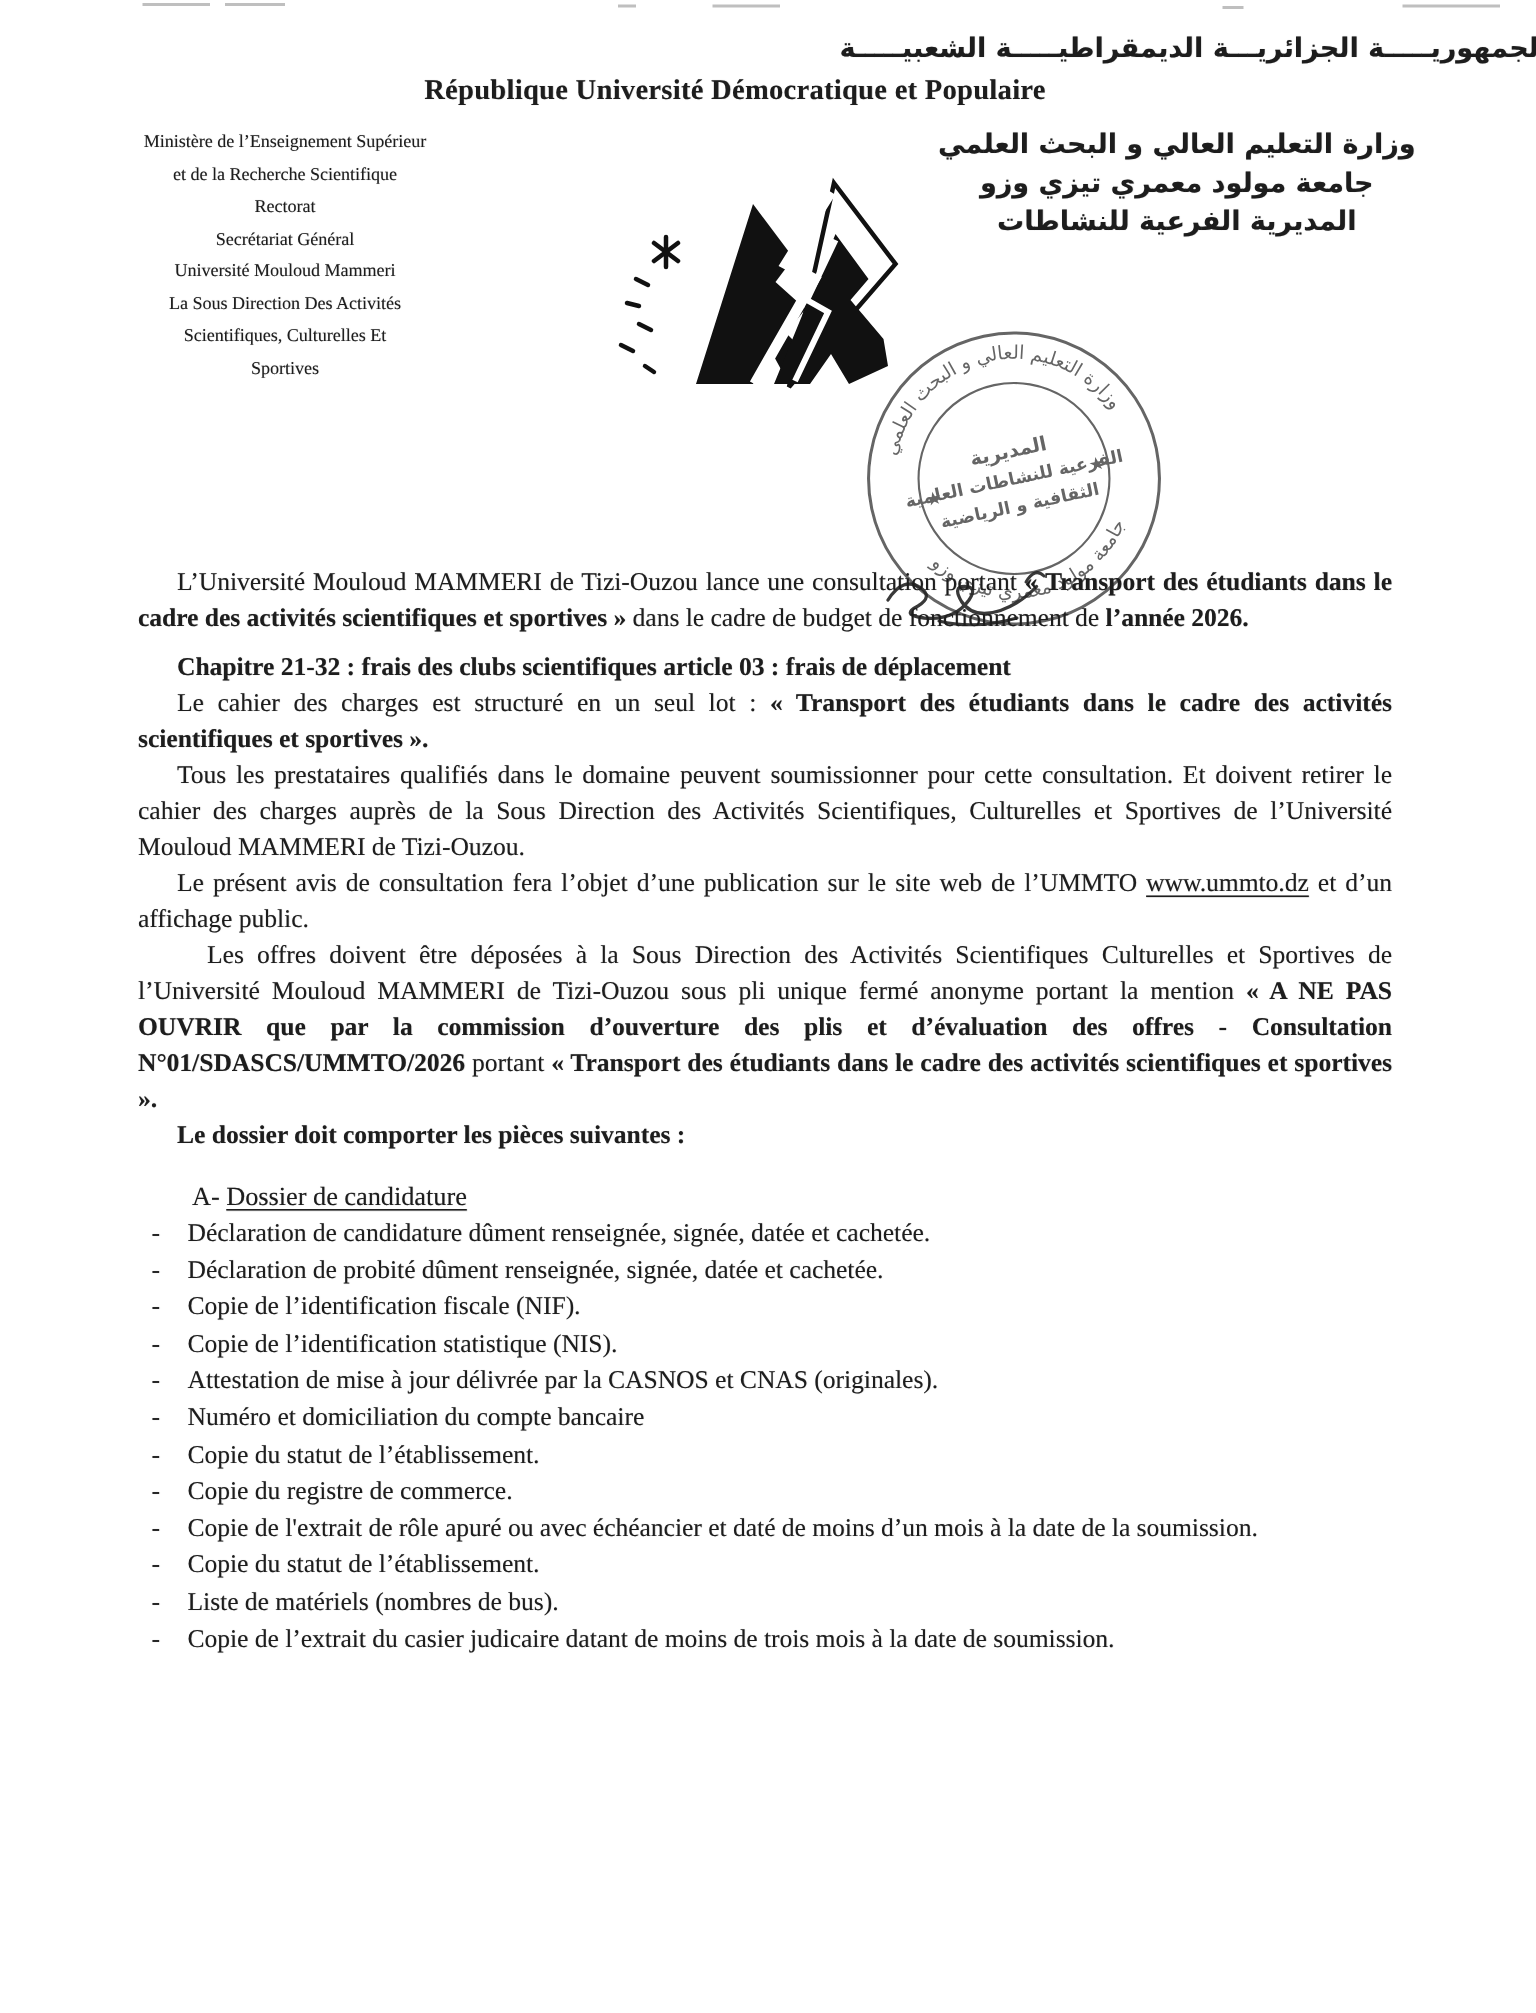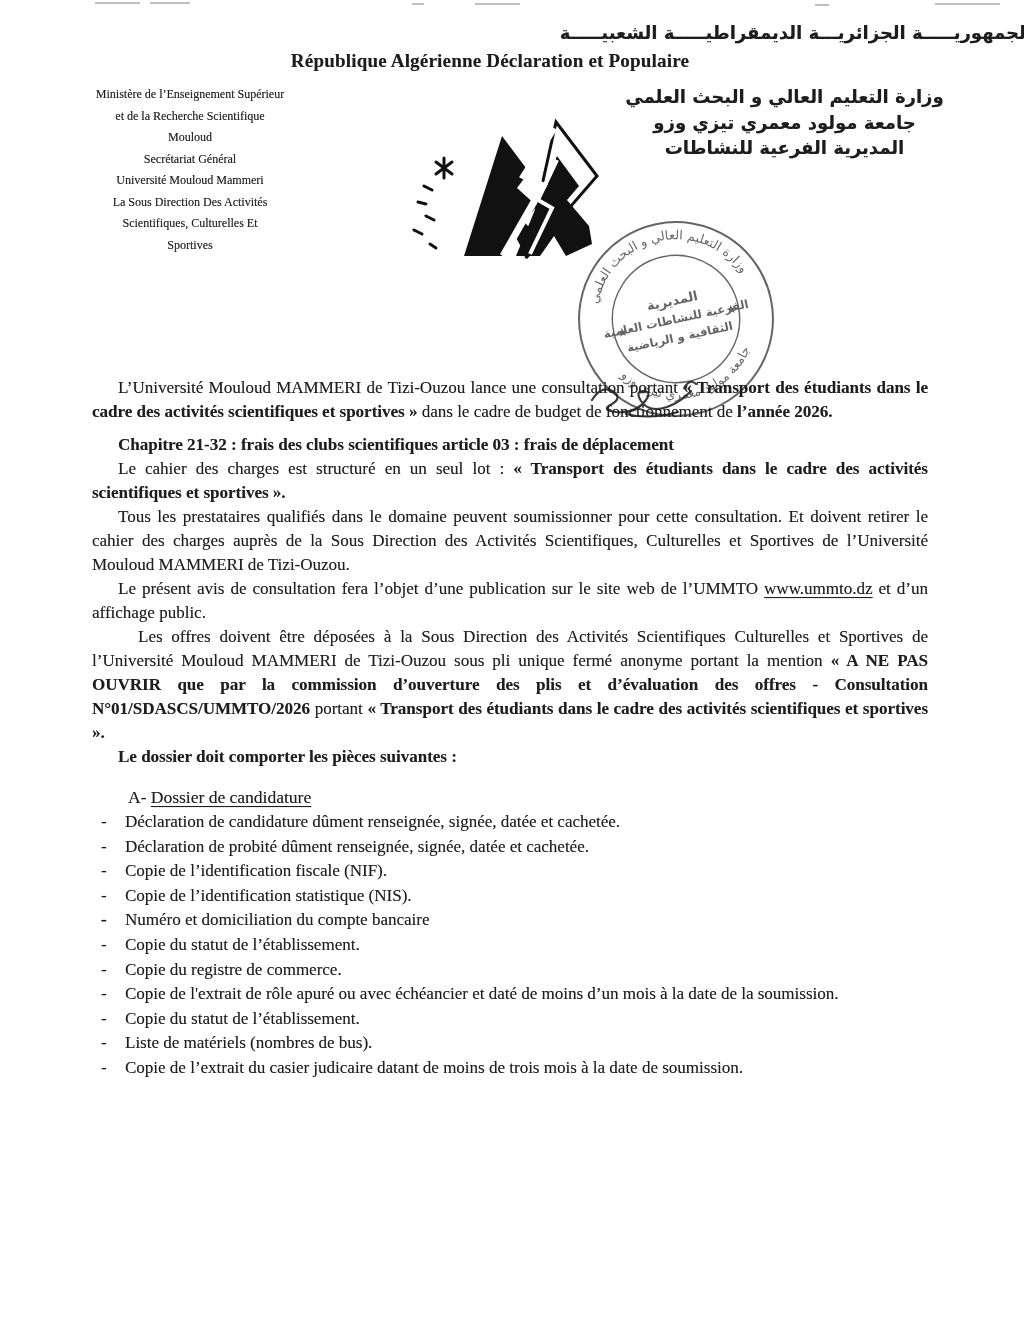--- a/index.html
+++ b/index.html
@@ -68,26 +68,26 @@
 <div class="page">
 
   <div class="artifact" style="top:2px;left:95px;width:45px;"></div>
   <div class="artifact" style="top:2px;left:150px;width:40px;"></div>
   <div class="artifact" style="top:3px;left:412px;width:12px;"></div>
   <div class="artifact" style="top:3px;left:475px;width:45px;"></div>
   <div class="artifact" style="top:4px;left:815px;width:14px;"></div>
   <div class="artifact" style="top:3px;left:935px;width:65px;"></div>
 
   <div class="hdr-ar">الجمهوريـــــة الجزائريـــة الديمقراطيـــــة الشعبيـــــة</div>
-  <div class="hdr-fr">République Algérienne Déclaration et Populaire</div>
+  <div class="hdr-fr">République Université Démocratique et Populaire</div>
 
   <div class="left-block">
     <div>Ministère de l’Enseignement Supérieur</div>
     <div>et de la Recherche Scientifique</div>
-    <div>Mouloud</div>
+    <div>Rectorat</div>
     <div>Secrétariat Général</div>
     <div>Université Mouloud Mammeri</div>
     <div>La Sous Direction Des Activités</div>
     <div>Scientifiques, Culturelles Et</div>
     <div>Sportives</div>
   </div>
 
   <div class="right-block">
     <div>وزارة التعليم العالي و البحث العلمي</div>
     <div>جامعة مولود معمري تيزي وزو</div>
@@ -166,21 +166,21 @@
 
     <p class="ind bold">Le dossier doit comporter les pièces suivantes :</p>
 
     <p class="secA"><span>A- </span><span class="u">Dossier de candidature</span></p>
 
     <ul class="docs">
       <li><span class="dash">-</span><span>Déclaration de candidature dûment renseignée, signée, datée et cachetée.</span></li>
       <li><span class="dash">-</span><span>Déclaration de probité dûment renseignée, signée, datée et cachetée.</span></li>
       <li><span class="dash">-</span><span>Copie de l’identification fiscale (NIF).</span></li>
       <li><span class="dash">-</span><span>Copie de l’identification statistique (NIS).</span></li>
-      <li><span class="dash">-</span></li>
+      <li><span class="dash">-</span><span>Attestation de mise à jour délivrée par la CASNOS et CNAS (originales).</span></li>
       <li><span class="dash">-</span><span>Numéro et domiciliation du compte bancaire</span></li>
       <li><span class="dash">-</span><span>Copie du statut de l’établissement.</span></li>
       <li><span class="dash">-</span><span>Copie du registre de commerce.</span></li>
       <li><span class="dash">-</span><span>Copie de l'extrait de rôle apuré ou avec échéancier et daté de moins d’un mois à la date de la soumission.</span></li>
       <li><span class="dash">-</span><span>Copie du statut de l’établissement.</span></li>
       <li><span class="dash">-</span><span>Liste de matériels (nombres de bus).</span></li>
       <li><span class="dash">-</span><span>Copie de l’extrait du casier judicaire datant de moins de trois mois à la date de soumission.</span></li>
     </ul>
   </div>
 

